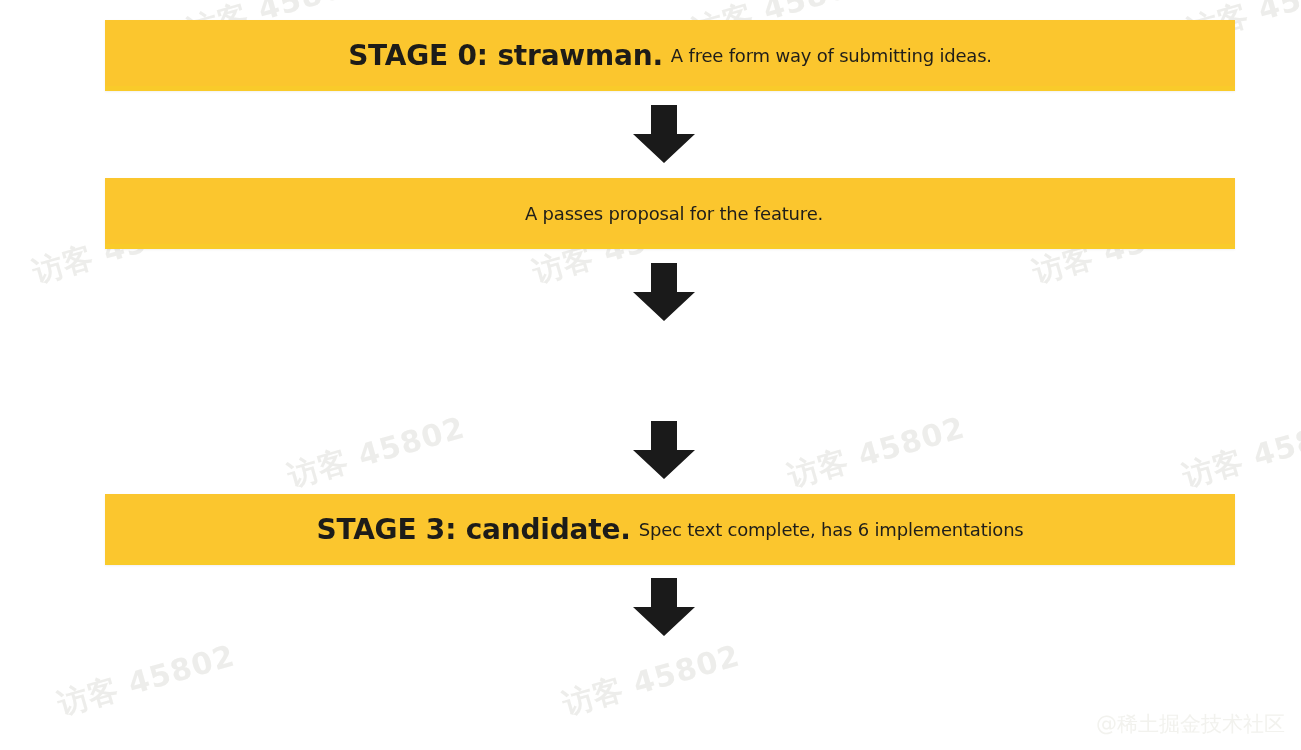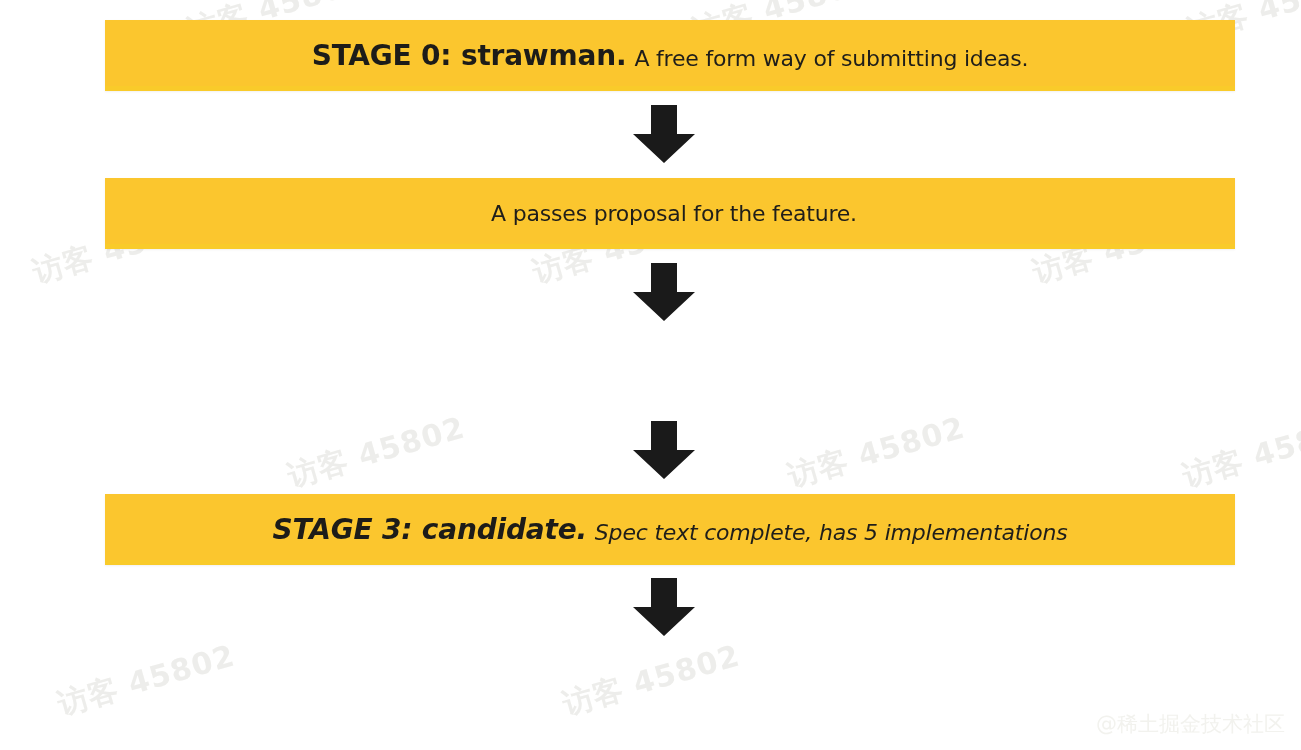--- a/index.html
+++ b/index.html
@@ -73,52 +73,52 @@
     background: #f8cc2a;
     opacity: 0.75;
   }
 
   .stage-text {
     position: relative;
     z-index: 2;
     white-space: nowrap;
     line-height: 1;
     display: flex;
-    align-items: flex-end;
+    align-items: center;
   }
   .stage-title {
     font-weight: 700;
     font-size: 28px;
     color: #1d1c19;
     letter-spacing: -0.2px;
     font-family: "DejaVu Sans", sans-serif;
   }
   .stage-desc {
     font-weight: 400;
-    font-size: 22px;
+    font-size: 18px;
     color: #1f1e1a;
     margin-left: 8px;
     letter-spacing: -0.2px;
     font-family: "DejaVu Sans", sans-serif;
   }
 
   
   .arrow {
     position: absolute;
     left: 528px;       
     width: 62px;
     height: 58px;
   }
   .arrow svg { display: block; width: 62px; height: 58px; }
 
   
   .bar-0 { top: 20px; }
   .bar-1 { top: 178px; }
   .bar-2 { top: 337px; }
-  .bar-3 { top: 494px; font-style: italic; }
+  .bar-3 { top: 494px; }
   .bar-4 { top: 652px; }
 
   .arr-0 { top: 105px; }
   .arr-1 { top: 263px; }
   .arr-2 { top: 421px; }
   .arr-3 { top: 578px; }
 
   
   .corner-wm {
     position: absolute;
@@ -183,21 +183,21 @@
 
     <div class="arrow arr-2">
       <svg viewBox="0 0 62 58" xmlns="http://www.w3.org/2000/svg" aria-hidden="true">
         <polygon points="18,0 44,0 44,29 62,29 31,58 0,29 18,29" fill="#1a1a1a"></polygon>
       </svg>
     </div>
 
     <div class="stage-bar bar-3">
       <div class="stage-text">
         <span class="stage-title">STAGE 3: candidate.</span>
-        <span class="stage-desc">Spec text complete, has 5 implementations</span>
+        <span class="stage-desc">Spec text complete, has 6 implementations</span>
       </div>
     </div>
 
     <div class="arrow arr-3">
       <svg viewBox="0 0 62 58" xmlns="http://www.w3.org/2000/svg" aria-hidden="true">
         <polygon points="18,0 44,0 44,29 62,29 31,58 0,29 18,29" fill="#1a1a1a"></polygon>
       </svg>
     </div>
 
 

